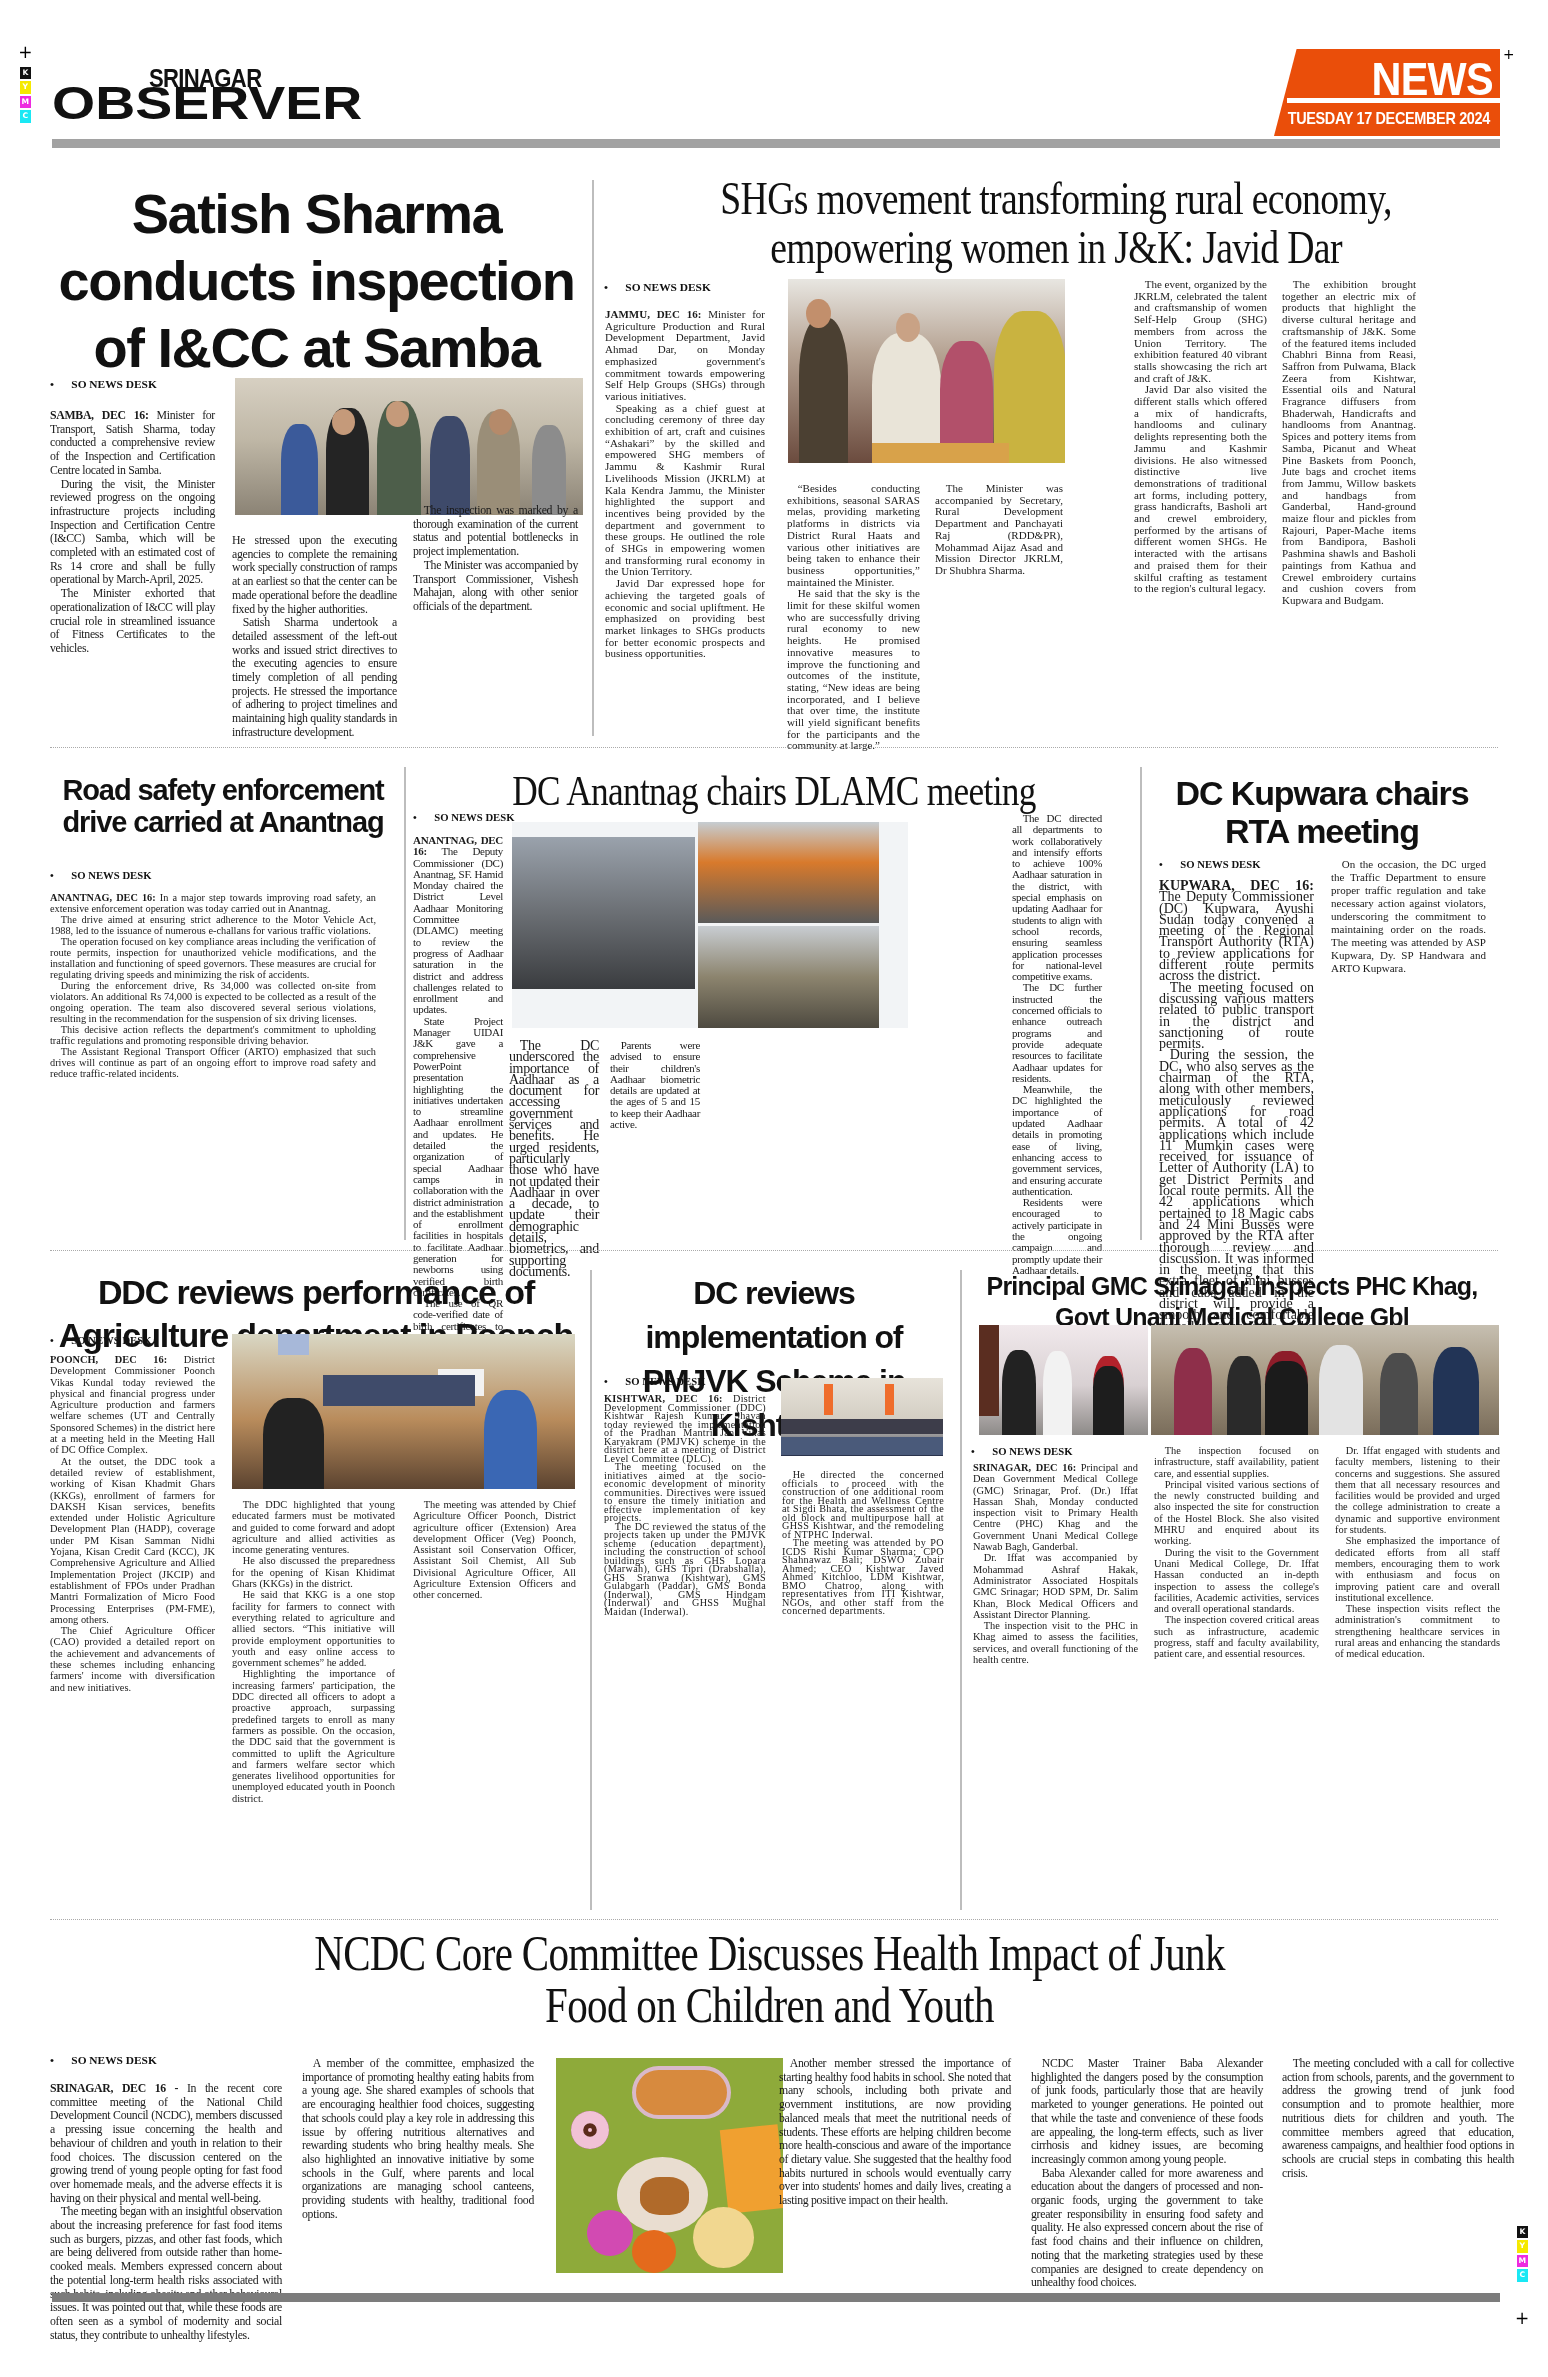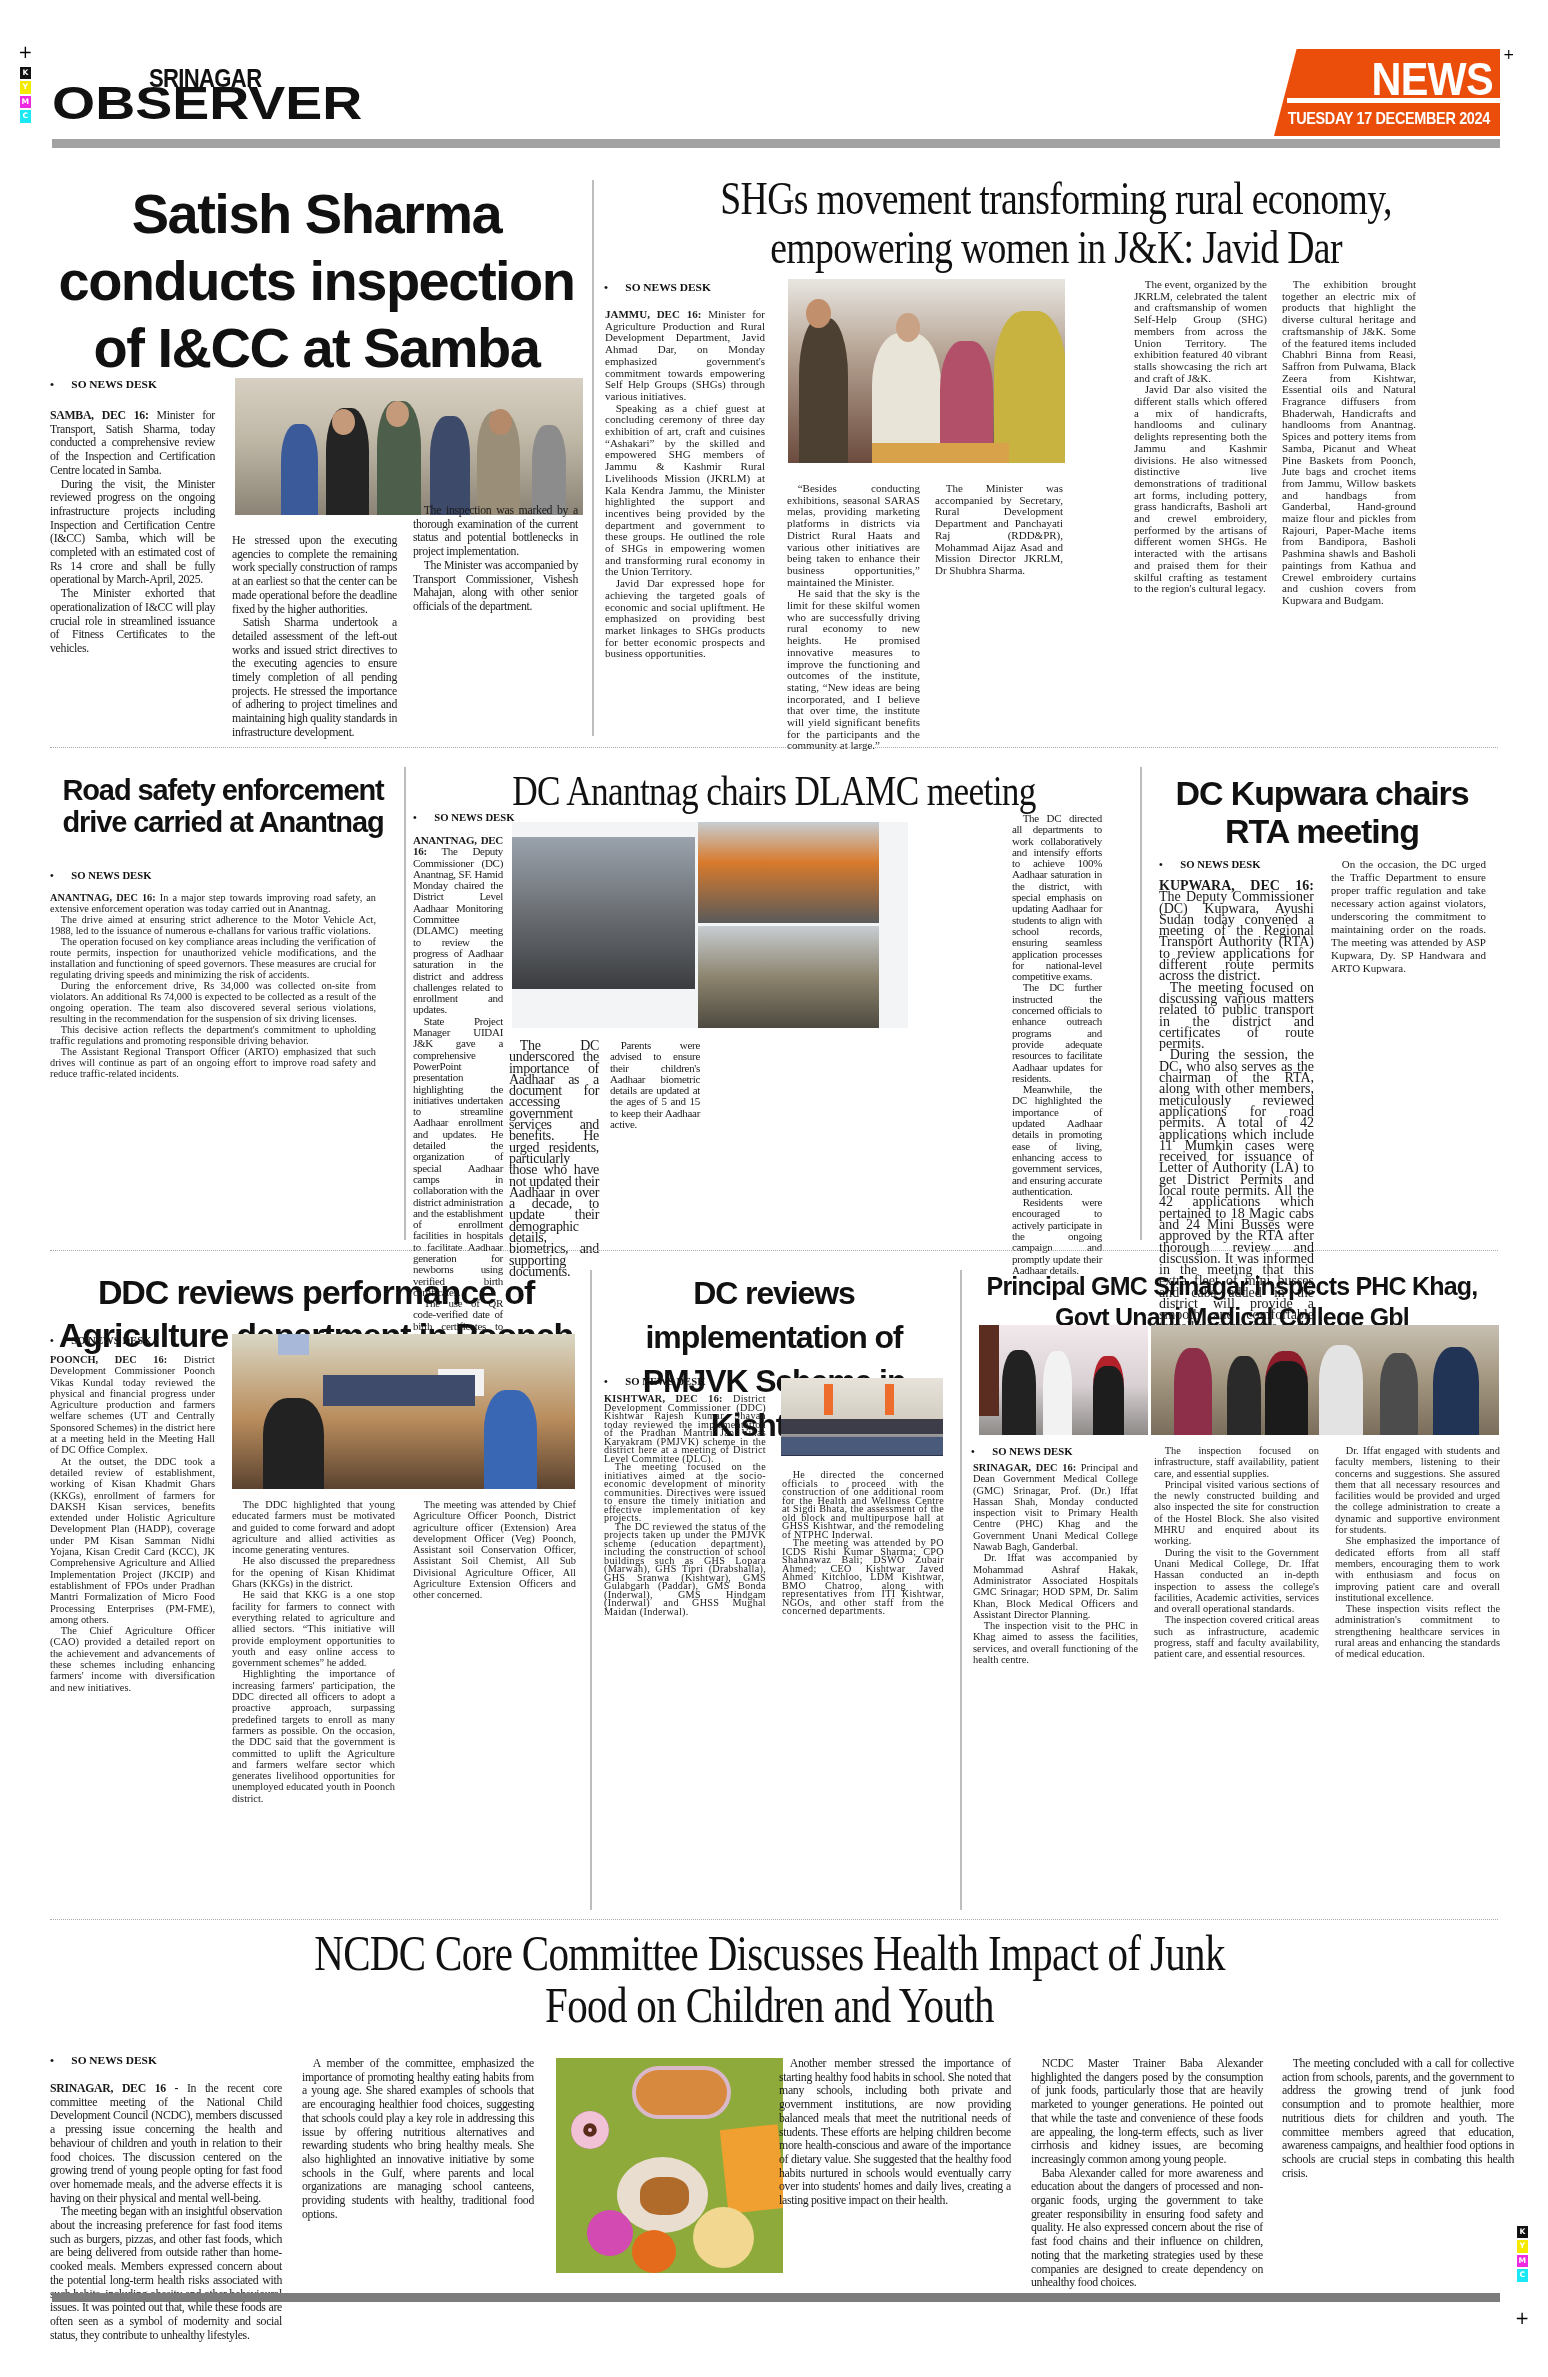--- a/index.html
+++ b/index.html
@@ -184,21 +184,21 @@
     <p>Meanwhile, the DC highlighted the importance of updated Aadhaar details in promoting ease of living, enhancing access to government services, and ensuring accurate authentication.</p>
     <p>Residents were encouraged to actively participate in the ongoing campaign and promptly update their Aadhaar details.</p>
   </div>
 </article>
 
 <article>
   <h2 class="hl hl-sans" style="left:1143px; top:774px; width:358px; font-size:34px; line-height:38px; letter-spacing:-1.1px;">DC Kupwara chairs RTA meeting</h2>
   <div class="byline" style="left:1159px; top:858px; font-size:10.7px;"><span class="dot">•</span><span class="desk">SO NEWS DESK</span></div>
   <div class="col" style="left:1159px; top:880px; width:155px; font-size:14px; line-height:11.3px;">
     <p class="lead"><span class="dl">KUPWARA, DEC 16:</span> <span>The Deputy Commissioner (DC) Kupwara, Ayushi Sudan today convened a meeting of the Regional Transport Authority (RTA) to review applications for different route permits across the district.</span></p>
-    <p>The meeting focused on discussing various matters related to public transport in the district and certificates of route permits.</p>
+    <p>The meeting focused on discussing various matters related to public transport in the district and sanctioning of route permits.</p>
     <p>During the session, the DC, who also serves as the chairman of the RTA, along with other members, meticulously reviewed applications for road permits. A total of 42 applications which include 11 Mumkin cases were received for issuance of Letter of Authority (LA) to get District Permits and local route permits. All the 42 applications which pertained to 18 Magic cabs and 24 Mini Busses were approved by the RTA after thorough review and discussion. It was informed in the meeting that this extra fleet of mini busses and cabs added in the district will provide a smooth and comfortable travelling experience to the people especially living in far flung areas of the district.</p>
   </div>
   <div class="col" style="left:1331px; top:858px; width:155px; font-size:11px; line-height:13px;">
     <p>On the occasion, the DC urged the Traffic Department to ensure proper traffic regulation and take necessary action against violators, underscoring the commitment to maintaining order on the roads. The meeting was attended by ASP Kupwara, Dy. SP Handwara and ARTO Kupwara.</p>
   </div>
 </article>
 
 <div class="hrule-dot" style="left:50px; top:1250px; width:1448px;"></div>
 
 <div class="vrule" style="left:590px; top:1270px; height:640px;"></div>

